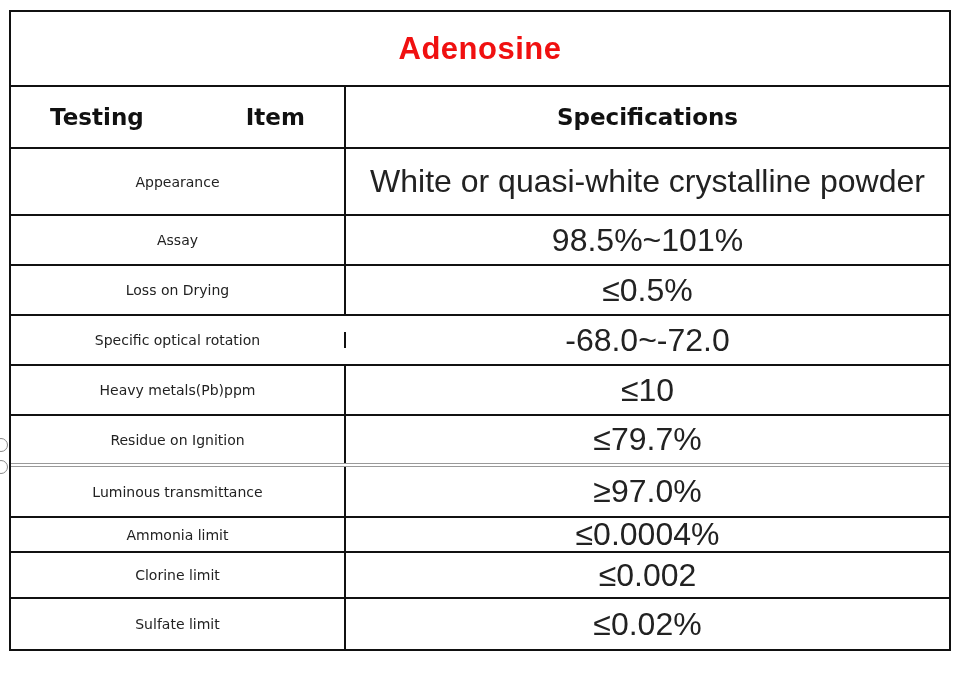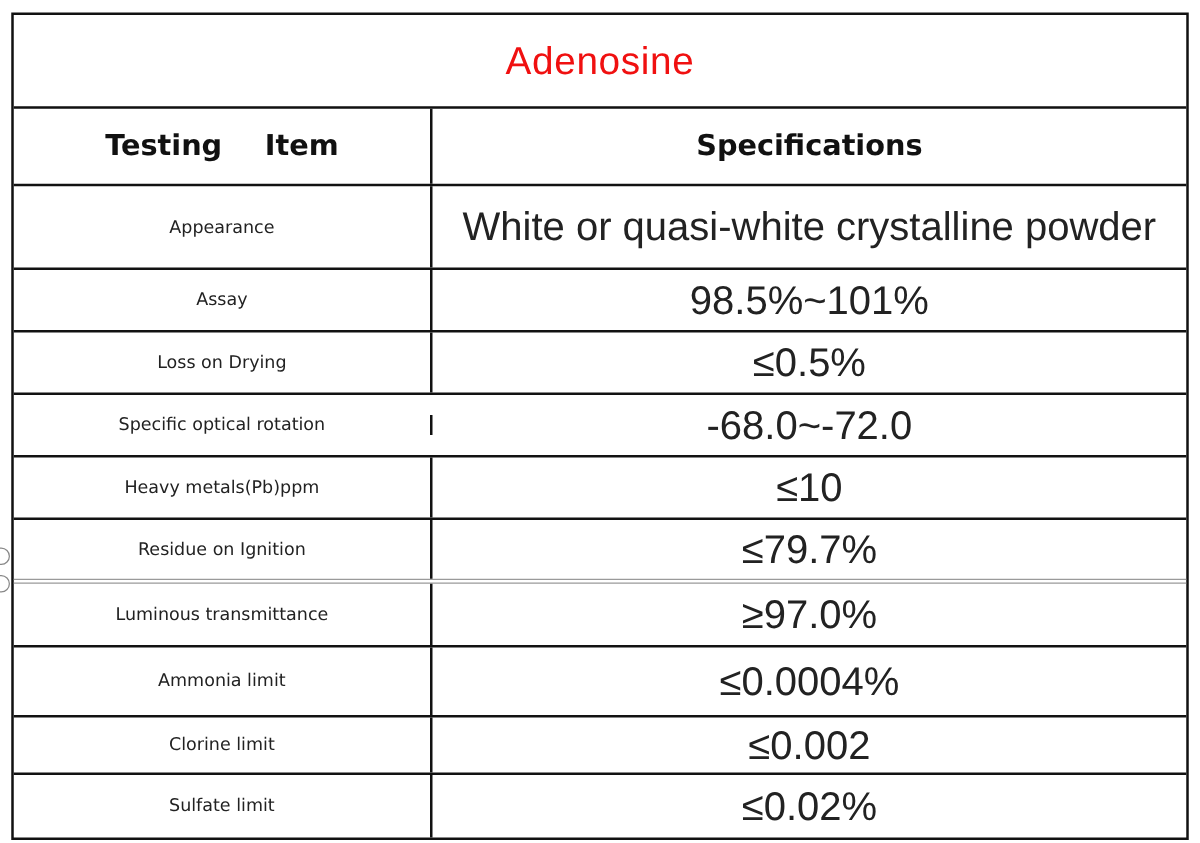--- a/index.html
+++ b/index.html
@@ -1,23 +1,23 @@
 <!DOCTYPE html>
 <html><head>
 <meta charset="utf-8">
 <style>
   html, body { margin:0; padding:0; background:#ffffff; }
   body { width:960px; height:674px; position:relative; overflow:hidden; }
   .tbl { position:absolute; left:9px; top:10px; width:942px; border:2px solid #111; box-sizing:border-box; }
   .title-row { height:73px; border-bottom:2px solid #111; display:flex; align-items:center; justify-content:center; }
-  .title { color:#f01010; font-family:"Liberation Sans", sans-serif; font-weight:normal; font-size:31px; letter-spacing:0.5px; }
+  .title { color:#f01010; font-family:"Liberation Sans", sans-serif; font-weight:bold; font-size:31px; letter-spacing:0.5px; }
   .row { display:flex; border-bottom:2px solid #111; box-sizing:border-box; }
   .row:last-child { border-bottom:none; }
   .row.gray { border-bottom:4px double #9a9a9a; }
-  .c1 { width:335px; border-right:2px solid #111; display:flex; align-items:center; justify-content:center; box-sizing:border-box; }
+  .c1 { width:335px; border-right:2px solid #111; display:flex; align-items:center; justify-content:center; box-sizing:border-box;gap:34px; }
   .c2 { flex:1; display:flex; align-items:center; justify-content:center; }
   .hdr .c1, .hdr .c2 { font-family:"DejaVu Sans", sans-serif; font-weight:bold; font-size:23px; color:#111; }
   .item { font-family:"DejaVu Sans", sans-serif; font-size:14px; color:#222; }
   .spec { font-family:"Liberation Sans", sans-serif; font-size:32px; color:#222; }
   .gap { display:inline-block; width:34px; }
   .side-marker { position:absolute; left:-6px; width:12px; height:12px; border:1px solid #888; border-radius:50%; background:#fff; }
 </style>
 </head>
 <body>
 
@@ -59,21 +59,21 @@
     <div class="c2 spec">≤10</div>
   </div>
   <div class="row gray" style="height:51px;">
     <div class="c1 item">Residue on Ignition</div>
     <div class="c2 spec">≤79.7%</div>
   </div>
   <div class="row" style="height:51px;">
     <div class="c1 item">Luminous transmittance</div>
     <div class="c2 spec">≥97.0%</div>
   </div>
-  <div class="row" style="height:56px;">
+  <div class="row" style="height:35px;">
     <div class="c1 item">Ammonia limit</div>
     <div class="c2 spec">≤0.0004%</div>
   </div>
   <div class="row" style="height:46px;">
     <div class="c1 item">Clorine limit</div>
     <div class="c2 spec">≤0.002</div>
   </div>
   <div class="row" style="height:50px;">
     <div class="c1 item">Sulfate limit</div>
     <div class="c2 spec">≤0.02%</div>

